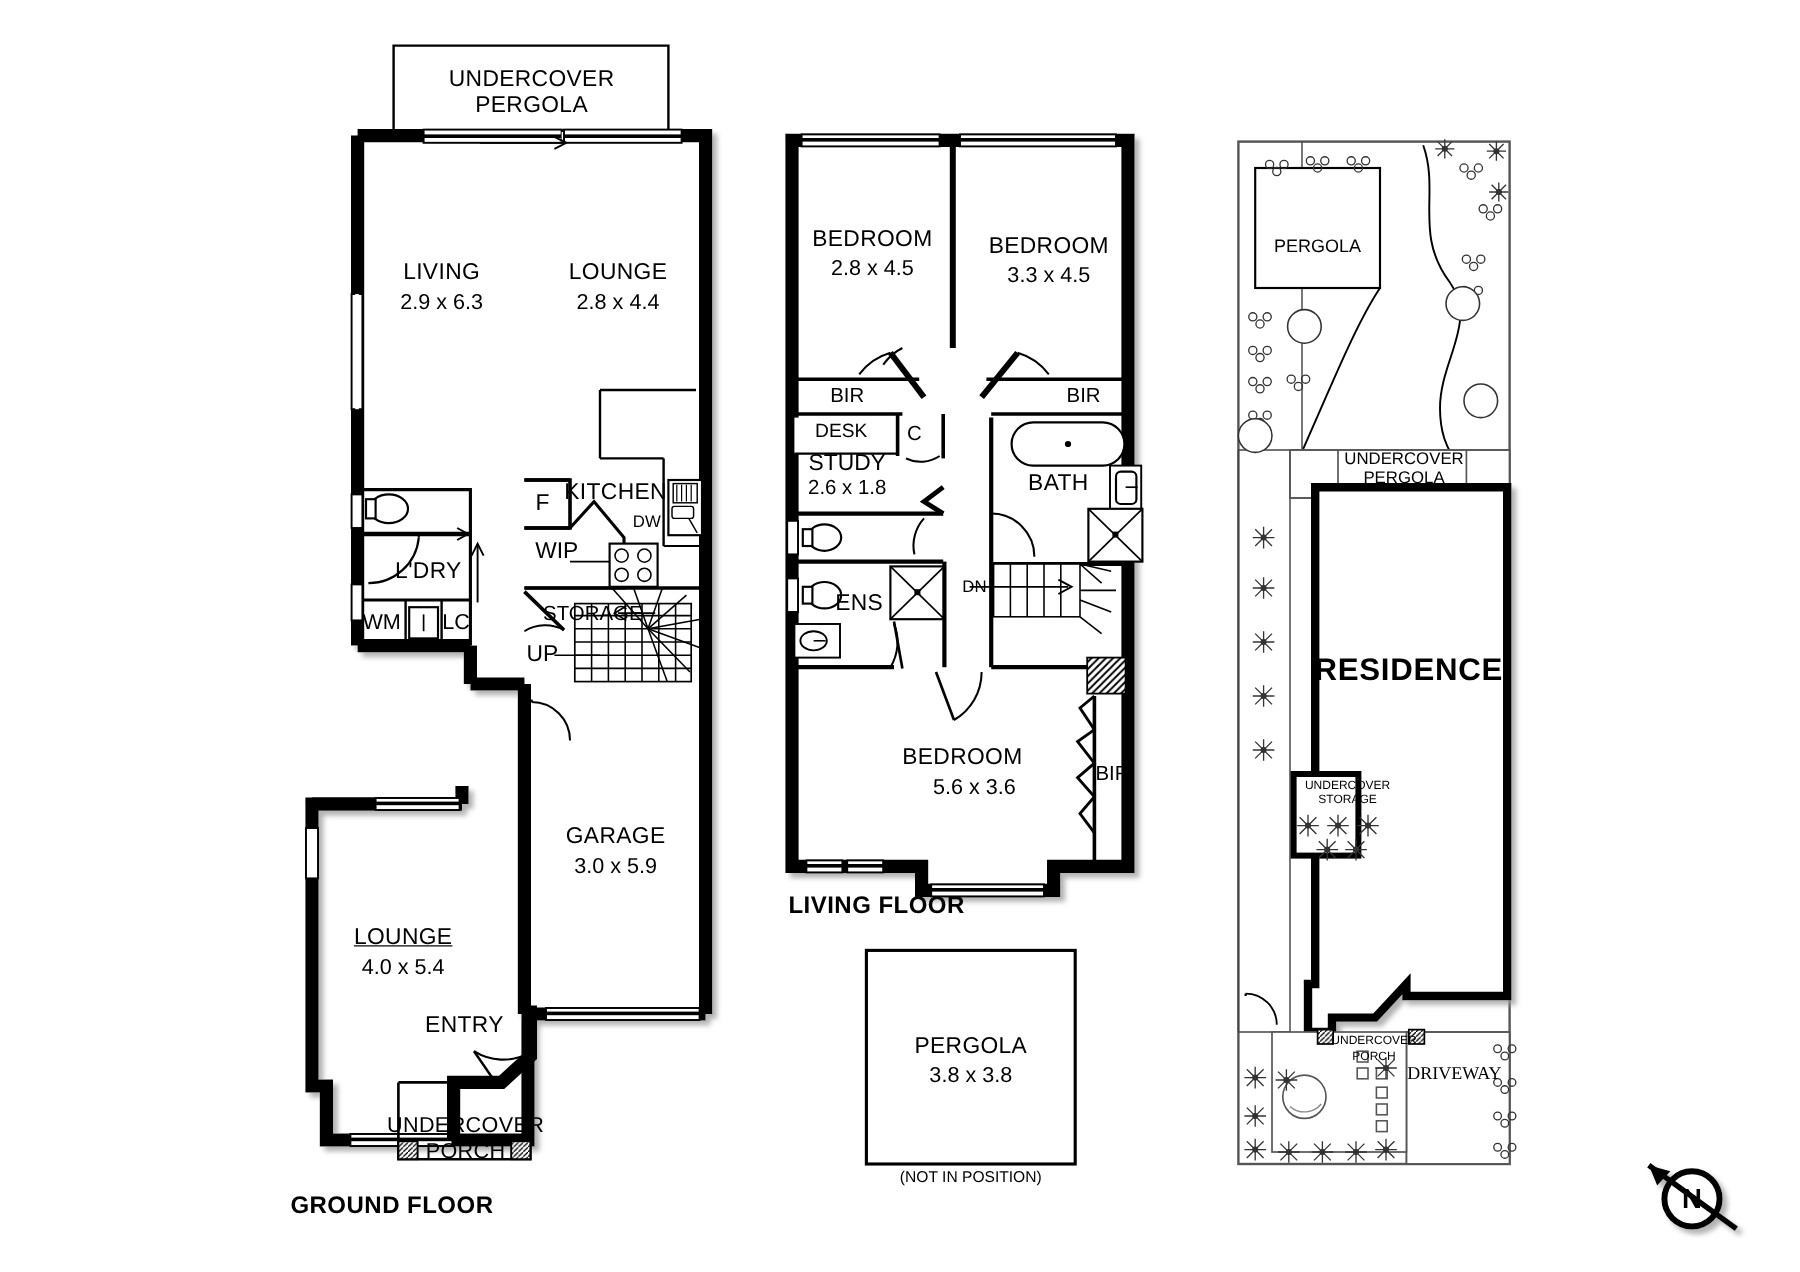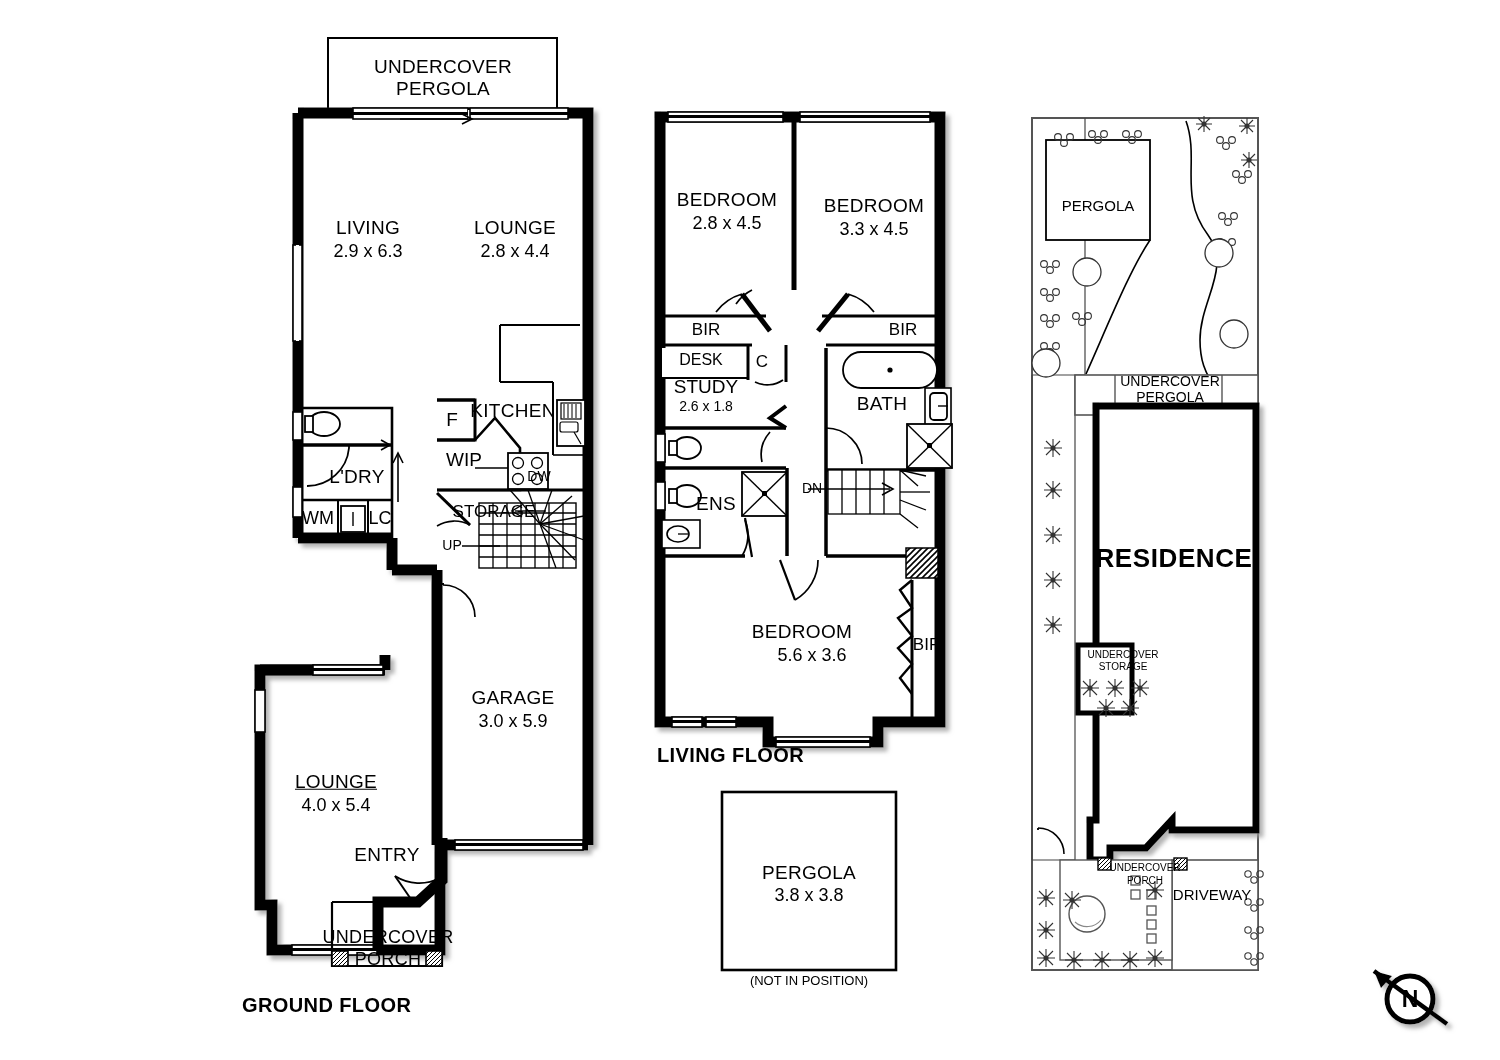--- a/index.html
+++ b/index.html
@@ -607,38 +607,38 @@
 <div class="lbl ctr room-dim" style="left:513px;top:722px;">3.0 x 5.9</div>
 
 <div class="lbl ctr room-name" style="left:336px;top:782px;text-decoration:underline;">LOUNGE</div>
 <div class="lbl ctr room-dim" style="left:336px;top:806px;">4.0 x 5.4</div>
 
 <div class="lbl ctr room-name" style="left:387px;top:855px;">ENTRY</div>
 <div class="lbl ctr room-name" style="left:388px;top:938px;font-size:18px;">UNDERCOVER</div>
 <div class="lbl ctr room-name" style="left:388px;top:960px;font-size:18px;">PORCH</div>
 
 <div class="lbl ctr small" style="left:452px;top:420px;font-size:19px;">F</div>
-<div class="lbl ctr tiny vert" style="left:539px;top:435px;font-size:14px;margin-top:42px;">DW</div>
+<div class="lbl ctr tiny vert" style="left:539px;top:435px;font-size:14px;">DW</div>
 <div class="lbl ctr small" style="left:318px;top:519px;font-size:18px;">WM</div>
 <div class="lbl ctr small" style="left:380px;top:519px;font-size:18px;">LC</div>
-<div class="lbl ctr tiny" style="left:452px;top:546px;font-size:14px;">UP</div>
+<div class="lbl ctr tiny" style="left:452px;top:546px;font-size:19px;">UP</div>
 
 <div class="lbl floor-title" style="left:242px;top:995px;">GROUND FLOOR</div>
 
 <div class="lbl ctr room-name" style="left:727px;top:200px;">BEDROOM</div>
 <div class="lbl ctr room-dim" style="left:727px;top:224px;">2.8 x 4.5</div>
 
 <div class="lbl ctr room-name" style="left:874px;top:206px;">BEDROOM</div>
 <div class="lbl ctr room-dim" style="left:874px;top:230px;">3.3 x 4.5</div>
 
 <div class="lbl ctr room-name" style="left:802px;top:632px;">BEDROOM</div>
 <div class="lbl ctr room-dim" style="left:802px;top:656px;margin-left:10px;">5.6 x 3.6</div>
 
 <div class="lbl ctr small" style="left:706px;top:387px;font-size:19px;">STUDY</div>
-<div class="lbl ctr small" style="left:706px;top:407px;font-size:14px;">2.6 x 1.8</div>
+<div class="lbl ctr small" style="left:706px;top:407px;font-size:17px;">2.6 x 1.8</div>
 
 <div class="lbl ctr room-name" style="left:882px;top:404px;">BATH</div>
 <div class="lbl ctr room-name" style="left:716px;top:504px;">ENS</div>
 
 <div class="lbl ctr small" style="left:706px;top:330px;font-size:17px;">BIR</div>
 <div class="lbl ctr small" style="left:903px;top:330px;font-size:17px;">BIR</div>
 <div class="lbl ctr small vert" style="left:927px;top:645px;font-size:17px;">BIR</div>
 <div class="lbl ctr small" style="left:701px;top:360px;font-size:16px;">DESK</div>
 <div class="lbl ctr small" style="left:762px;top:362px;font-size:17px;">C</div>
 <div class="lbl ctr tiny" style="left:812px;top:489px;font-size:14px;">DN</div>
@@ -650,17 +650,17 @@
 <div class="lbl ctr tiny" style="left:809px;top:981px;font-size:13px;">(NOT IN POSITION)</div>
 
 <div class="lbl ctr small" style="left:1098px;top:206px;font-size:15px;">PERGOLA</div>
 <div class="lbl ctr small" style="left:1170px;top:382px;font-size:14px;">UNDERCOVER</div>
 <div class="lbl ctr small" style="left:1170px;top:398px;font-size:14px;">PERGOLA</div>
 <div class="lbl ctr bold-big" style="left:1174px;top:558px;">RESIDENCE</div>
 <div class="lbl ctr xtiny" style="left:1123px;top:655px;">UNDERCOVER</div>
 <div class="lbl ctr xtiny" style="left:1123px;top:667px;">STORAGE</div>
 <div class="lbl ctr xtiny" style="left:1145px;top:868px;">UNDERCOVER</div>
 <div class="lbl ctr xtiny" style="left:1145px;top:881px;">PORCH</div>
-<div class="lbl ctr small" style="left:1212px;top:895px;font-size:15px;">DRIVEWAY</div>
+<div class="lbl ctr small" style="left:1212px;top:895px;font-size:15px;font-family:Liberation Serif, serif;">DRIVEWAY</div>
 
 <div class="lbl ctr" style="left:1410px;top:999px;font-size:23px;font-weight:bold;">N</div>
 
 </div>
 
 </body></html>

